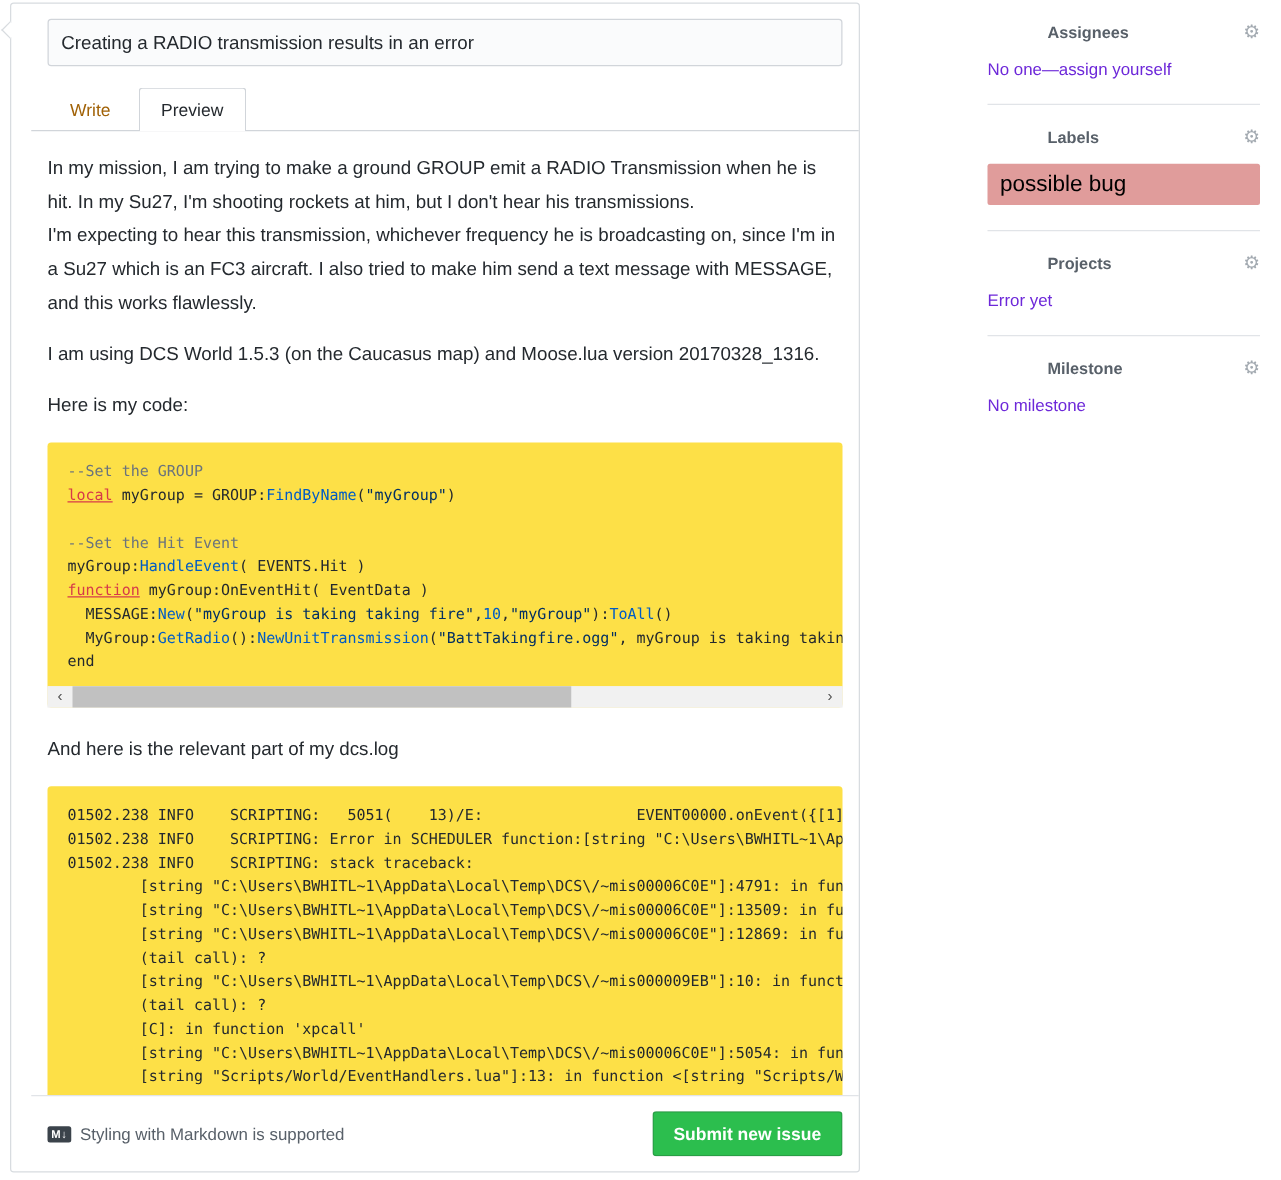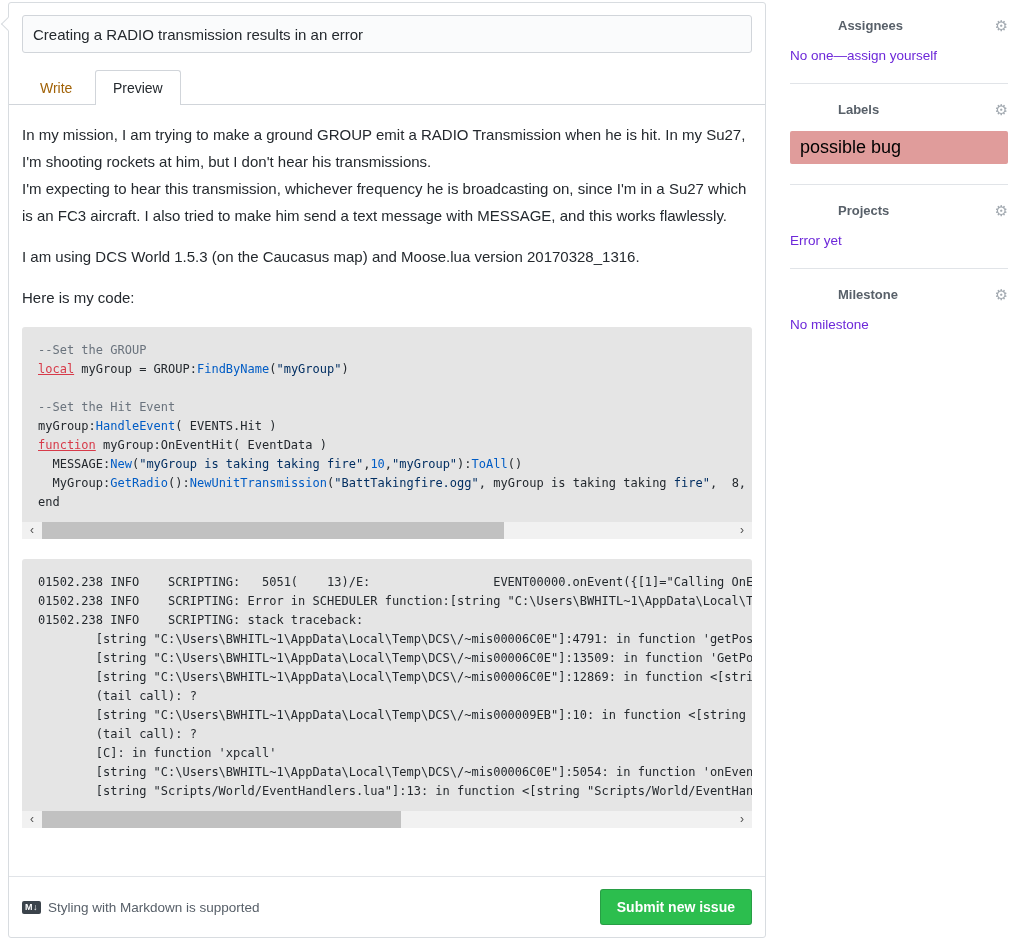--- a/index.html
+++ b/index.html
@@ -1,39 +1,39 @@
 <!DOCTYPE html>
 <html><head>
 <meta charset="utf-8">
 <style>
   * { box-sizing: border-box; margin: 0; padding: 0; }
   html,body { width:1025px; height:944px; background:#fff; font-family:"Liberation Sans", sans-serif; color:#24292e; }
   .page { position:relative; width:1025px; height:944px; overflow:hidden; }
 
   
-  .form-box { position:absolute; left:8px; top:2px; width:758px; height:936px;
+  .form-box { position:absolute; left:8px; top:2px; width:680px; height:936px;
               background:#fff; border:1px solid #d8dce0; border-radius:3px;
-              display:flex; flex-direction:column; }
+              display:flex; flex-direction:column;padding-left:16px; }
   .caret { position:absolute; left:-6px; top:16px; width:10px; height:10px; background:#fff;
            border-left:1px solid #d8dce0; border-bottom:1px solid #d8dce0; transform:rotate(45deg); }
 
   .title-wrap { padding:12px 13px 0 13px; }
   .title-input { width:100%; height:38px; padding:6px 10px; font-family:"Liberation Sans",sans-serif;
                  font-size:15px; color:#24292e; background:#fafbfc; border:1px solid #d1d5da;
                  border-radius:3px; outline:none; }
 
   .tabnav { margin-top:16px; border-bottom:1px solid #d1d5da; padding-left:13px; }
   .tab { display:inline-block; padding:9px 17px; font-size:14px; color:#a16207; cursor:pointer;
          border:1px solid transparent; border-bottom:none; position:relative; top:1px; background:transparent; }
   .tab.active { background:#fff; color:#24292e; border-color:#d1d5da; border-radius:3px 3px 0 0; }
 
   .preview-content { flex:1; padding:16px 13px 0 13px; overflow:hidden; }
   .preview-content p { font-size:15px; line-height:27px; margin-bottom:14px; color:#24292e; }
 
-  .codeblock { background:#e5e5e5; border-radius:3px; margin:16px 0 20px 0; }
+  .codeblock { background:#fde047; border-radius:3px; margin:16px 0 20px 0; }
   .code-body { padding:14px 16px 10px 16px; font-family:"DejaVu Sans Mono",monospace; font-size:12px;
                line-height:19px; white-space:pre; overflow:hidden; color:#24292e; }
   .code-body .c { color:#6a737d; }
   .code-body .k { color:#d73a49;text-decoration:underline; }
   .code-body .f { color:#005cc5; }
   .code-body .s { color:#032f62; }
   .code-body .p { color:#24292e; }
 
   .hscroll { display:flex; align-items:stretch; height:17px; background:#f1f1f1; }
   .hs-arrow { width:20px; font-size:12px; line-height:17px; text-align:center; color:#505050;
@@ -92,20 +92,21 @@
         <div class="code-body"><div><span class="c">--Set the GROUP</span></div><div><span class="k">local</span><span class="p"> myGroup = GROUP:</span><span class="f">FindByName</span><span class="p">(</span><span class="s">"myGroup"</span><span class="p">)</span></div><div>&nbsp;</div><div><span class="c">--Set the Hit Event</span></div><div><span class="p">myGroup:</span><span class="f">HandleEvent</span><span class="p">( EVENTS.Hit )</span></div><div><span class="k">function</span><span class="p"> myGroup:OnEventHit( EventData )</span></div><div><span class="p">  MESSAGE:</span><span class="f">New</span><span class="p">(</span><span class="s">"myGroup is taking taking fire"</span><span class="p">,</span><span class="f">10</span><span class="p">,</span><span class="s">"myGroup"</span><span class="p">):</span><span class="f">ToAll</span><span class="p">()</span></div><div><span class="p">  MyGroup:</span><span class="f">GetRadio</span><span class="p">():</span><span class="f">NewUnitTransmission</span><span class="p">(</span><span class="s">"BattTakingfire.ogg"</span><span class="p">, myGroup is taking taking </span><span class="s">fire"</span><span class="p">,  8, 122</span></div><div><span class="p">end</span></div></div>
         <div class="hscroll">
           <span class="hs-arrow">‹</span>
           <span class="hs-track">
             <span class="hs-thumb thumb-code"></span>
           </span>
           <span class="hs-arrow">›</span>
         </div>
       </div>
 
+      <p>And here is the relevant part of my dcs.log</p>
 
       <div class="codeblock">
         <div class="code-body"><div>01502.238 INFO    SCRIPTING:   5051(    13)/E:                 EVENT00000.onEvent({[1]="Calling OnEventH</div><div>01502.238 INFO    SCRIPTING: Error in SCHEDULER function:[string "C:\Users\BWHITL~1\AppData\Local\Temp</div><div>01502.238 INFO    SCRIPTING: stack traceback:</div><div>        [string "C:\Users\BWHITL~1\AppData\Local\Temp\DCS\/~mis00006C0E"]:4791: in function 'getPositi</div><div>        [string "C:\Users\BWHITL~1\AppData\Local\Temp\DCS\/~mis00006C0E"]:13509: in function 'GetPoint</div><div>        [string "C:\Users\BWHITL~1\AppData\Local\Temp\DCS\/~mis00006C0E"]:12869: in function &lt;[string </div><div>        (tail call): ?</div><div>        [string "C:\Users\BWHITL~1\AppData\Local\Temp\DCS\/~mis000009EB"]:10: in function &lt;[string "C:</div><div>        (tail call): ?</div><div>        [C]: in function 'xpcall'</div><div>        [string "C:\Users\BWHITL~1\AppData\Local\Temp\DCS\/~mis00006C0E"]:5054: in function 'onEvent'</div><div>        [string "Scripts/World/EventHandlers.lua"]:13: in function &lt;[string "Scripts/World/EventHandle</div></div>
         <div class="hscroll">
           <span class="hs-arrow">‹</span>
           <span class="hs-track">
             <span class="hs-thumb thumb-log"></span>
           </span>
           <span class="hs-arrow">›</span>
         </div>

